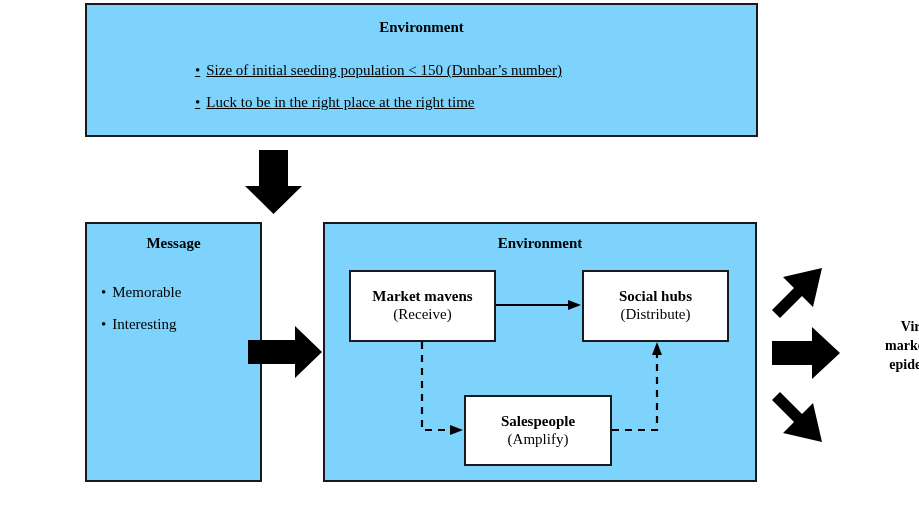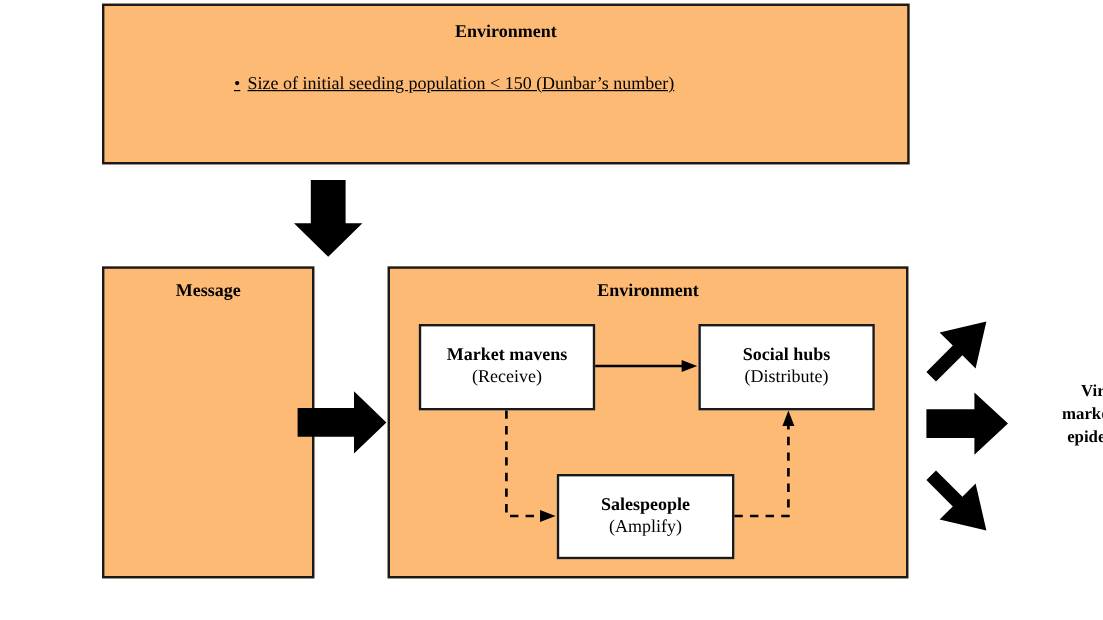--- a/index.html
+++ b/index.html
@@ -1,20 +1,20 @@
 <!DOCTYPE html>
 <html><head>
 <meta charset="utf-8">
 <style>
   html,body{margin:0;padding:0;background:#fff;}
   body{width:919px;height:517px;overflow:hidden;position:relative;
        font-family:"Liberation Serif","DejaVu Serif",serif;color:#000;}
   #canvas{position:absolute;left:0;top:0;width:919px;height:517px;}
 
-  .box{position:absolute;background:#fdba74;border:2px solid #1a1a1a;box-sizing:border-box;}
+  .box{position:absolute;background:#7dd3fc;border:2px solid #1a1a1a;box-sizing:border-box;}
   .white-box{position:absolute;background:#ffffff;border:2px solid #1a1a1a;box-sizing:border-box;
              display:flex;flex-direction:column;align-items:center;justify-content:center;}
 
   .box-title{position:absolute;left:0;right:0;text-align:center;font-weight:bold;font-size:15px;}
   .bullets{position:absolute;list-style:none;margin:0;padding:0;}
   .bullets li{font-size:15px;line-height:1;margin-bottom:17px;white-space:nowrap;}
   .bullets li::before{content:"\2022";margin-right:6px;}
 
   .wb-line1{font-weight:bold;font-size:15px;line-height:1.18;}
   .wb-line2{font-size:15px;line-height:1.18;}
@@ -26,25 +26,30 @@
 </style>
 </head>
 <body>
 
 <div id="canvas">
 
   <div class="box" style="left:85px;top:3px;width:673px;height:134px;">
     <div class="box-title" style="top:14px;">Environment</div>
     <ul class="bullets" style="left:108px;top:58px;text-decoration:underline;">
       <li>Size of initial seeding population &lt; 150 (Dunbar’s number)</li>
+      <li>Luck to be in the right place at the right time</li>
     </ul>
   </div>
 
   <div class="box" style="left:85px;top:222px;width:177px;height:260px;">
     <div class="box-title" style="top:11px;">Message</div>
+    <ul class="bullets" style="left:14px;top:61px;">
+      <li>Memorable</li>
+      <li>Interesting</li>
+    </ul>
   </div>
 
   <div class="box" style="left:323px;top:222px;width:434px;height:260px;">
     <div class="box-title" style="top:11px;">Environment</div>
   </div>
 
   <div class="white-box" style="left:349px;top:270px;width:147px;height:72px;">
     <div class="wb-line1">Market mavens</div>
     <div class="wb-line2">(Receive)</div>
   </div>

